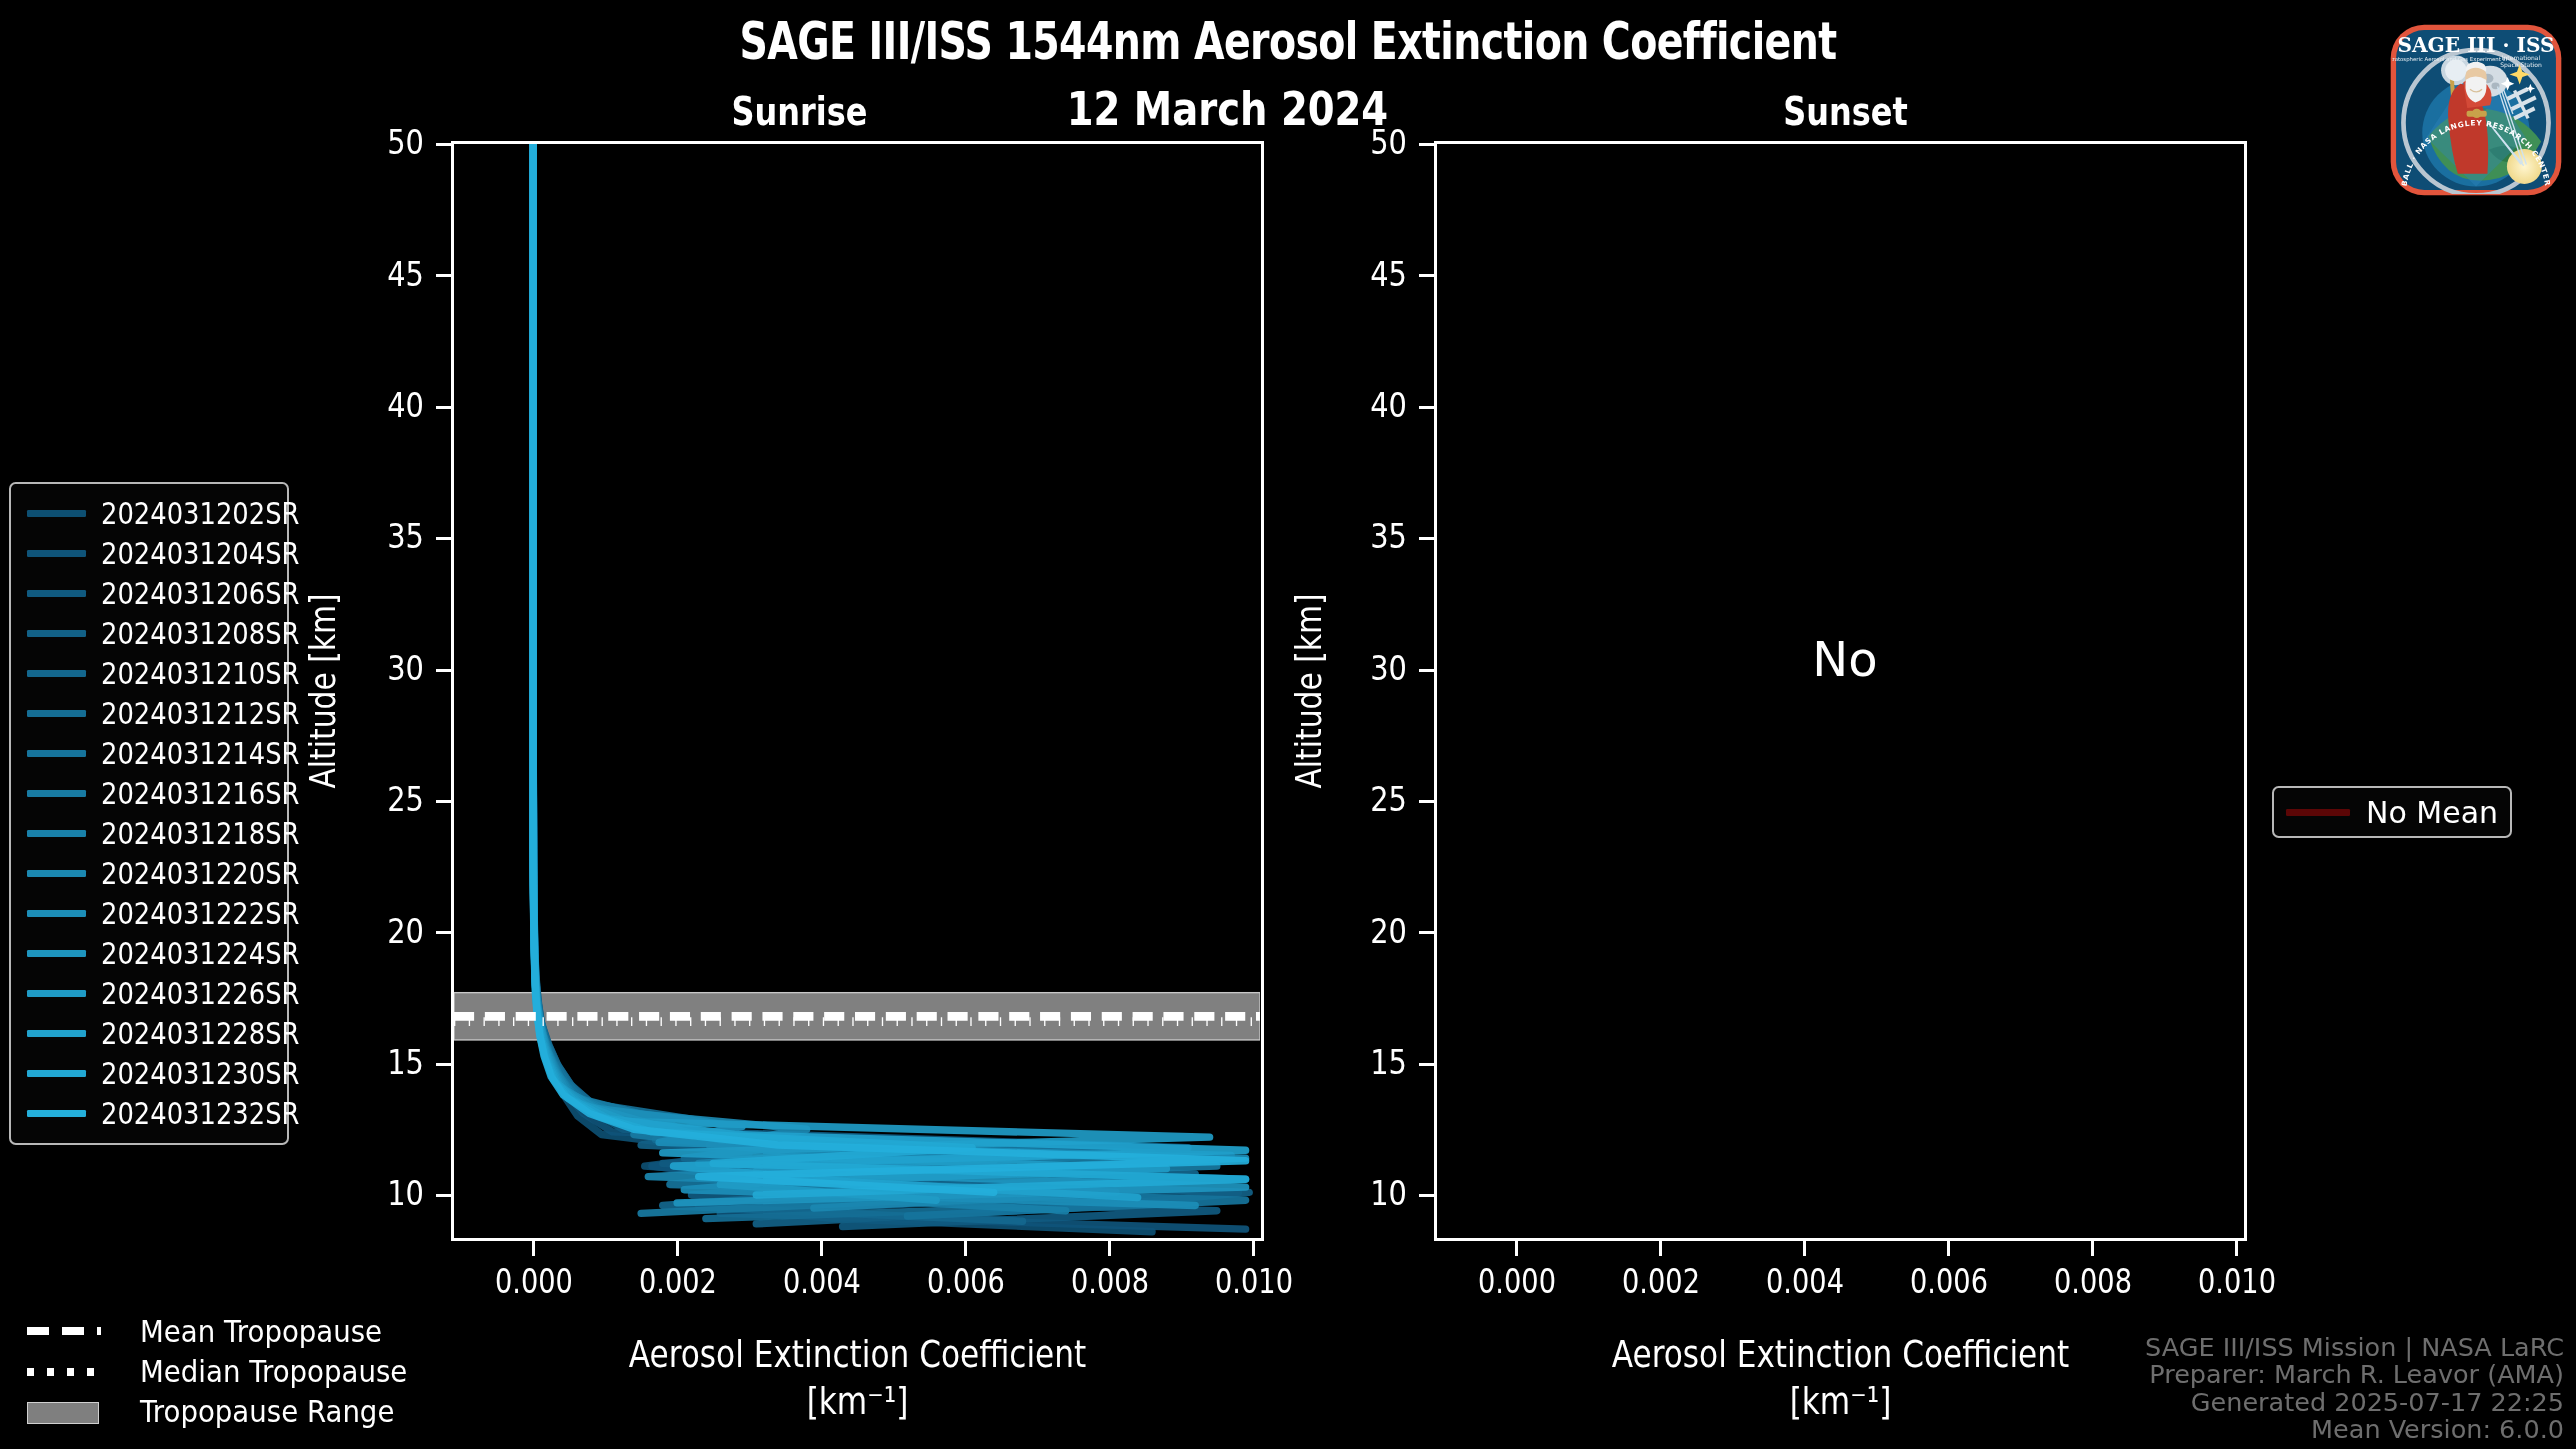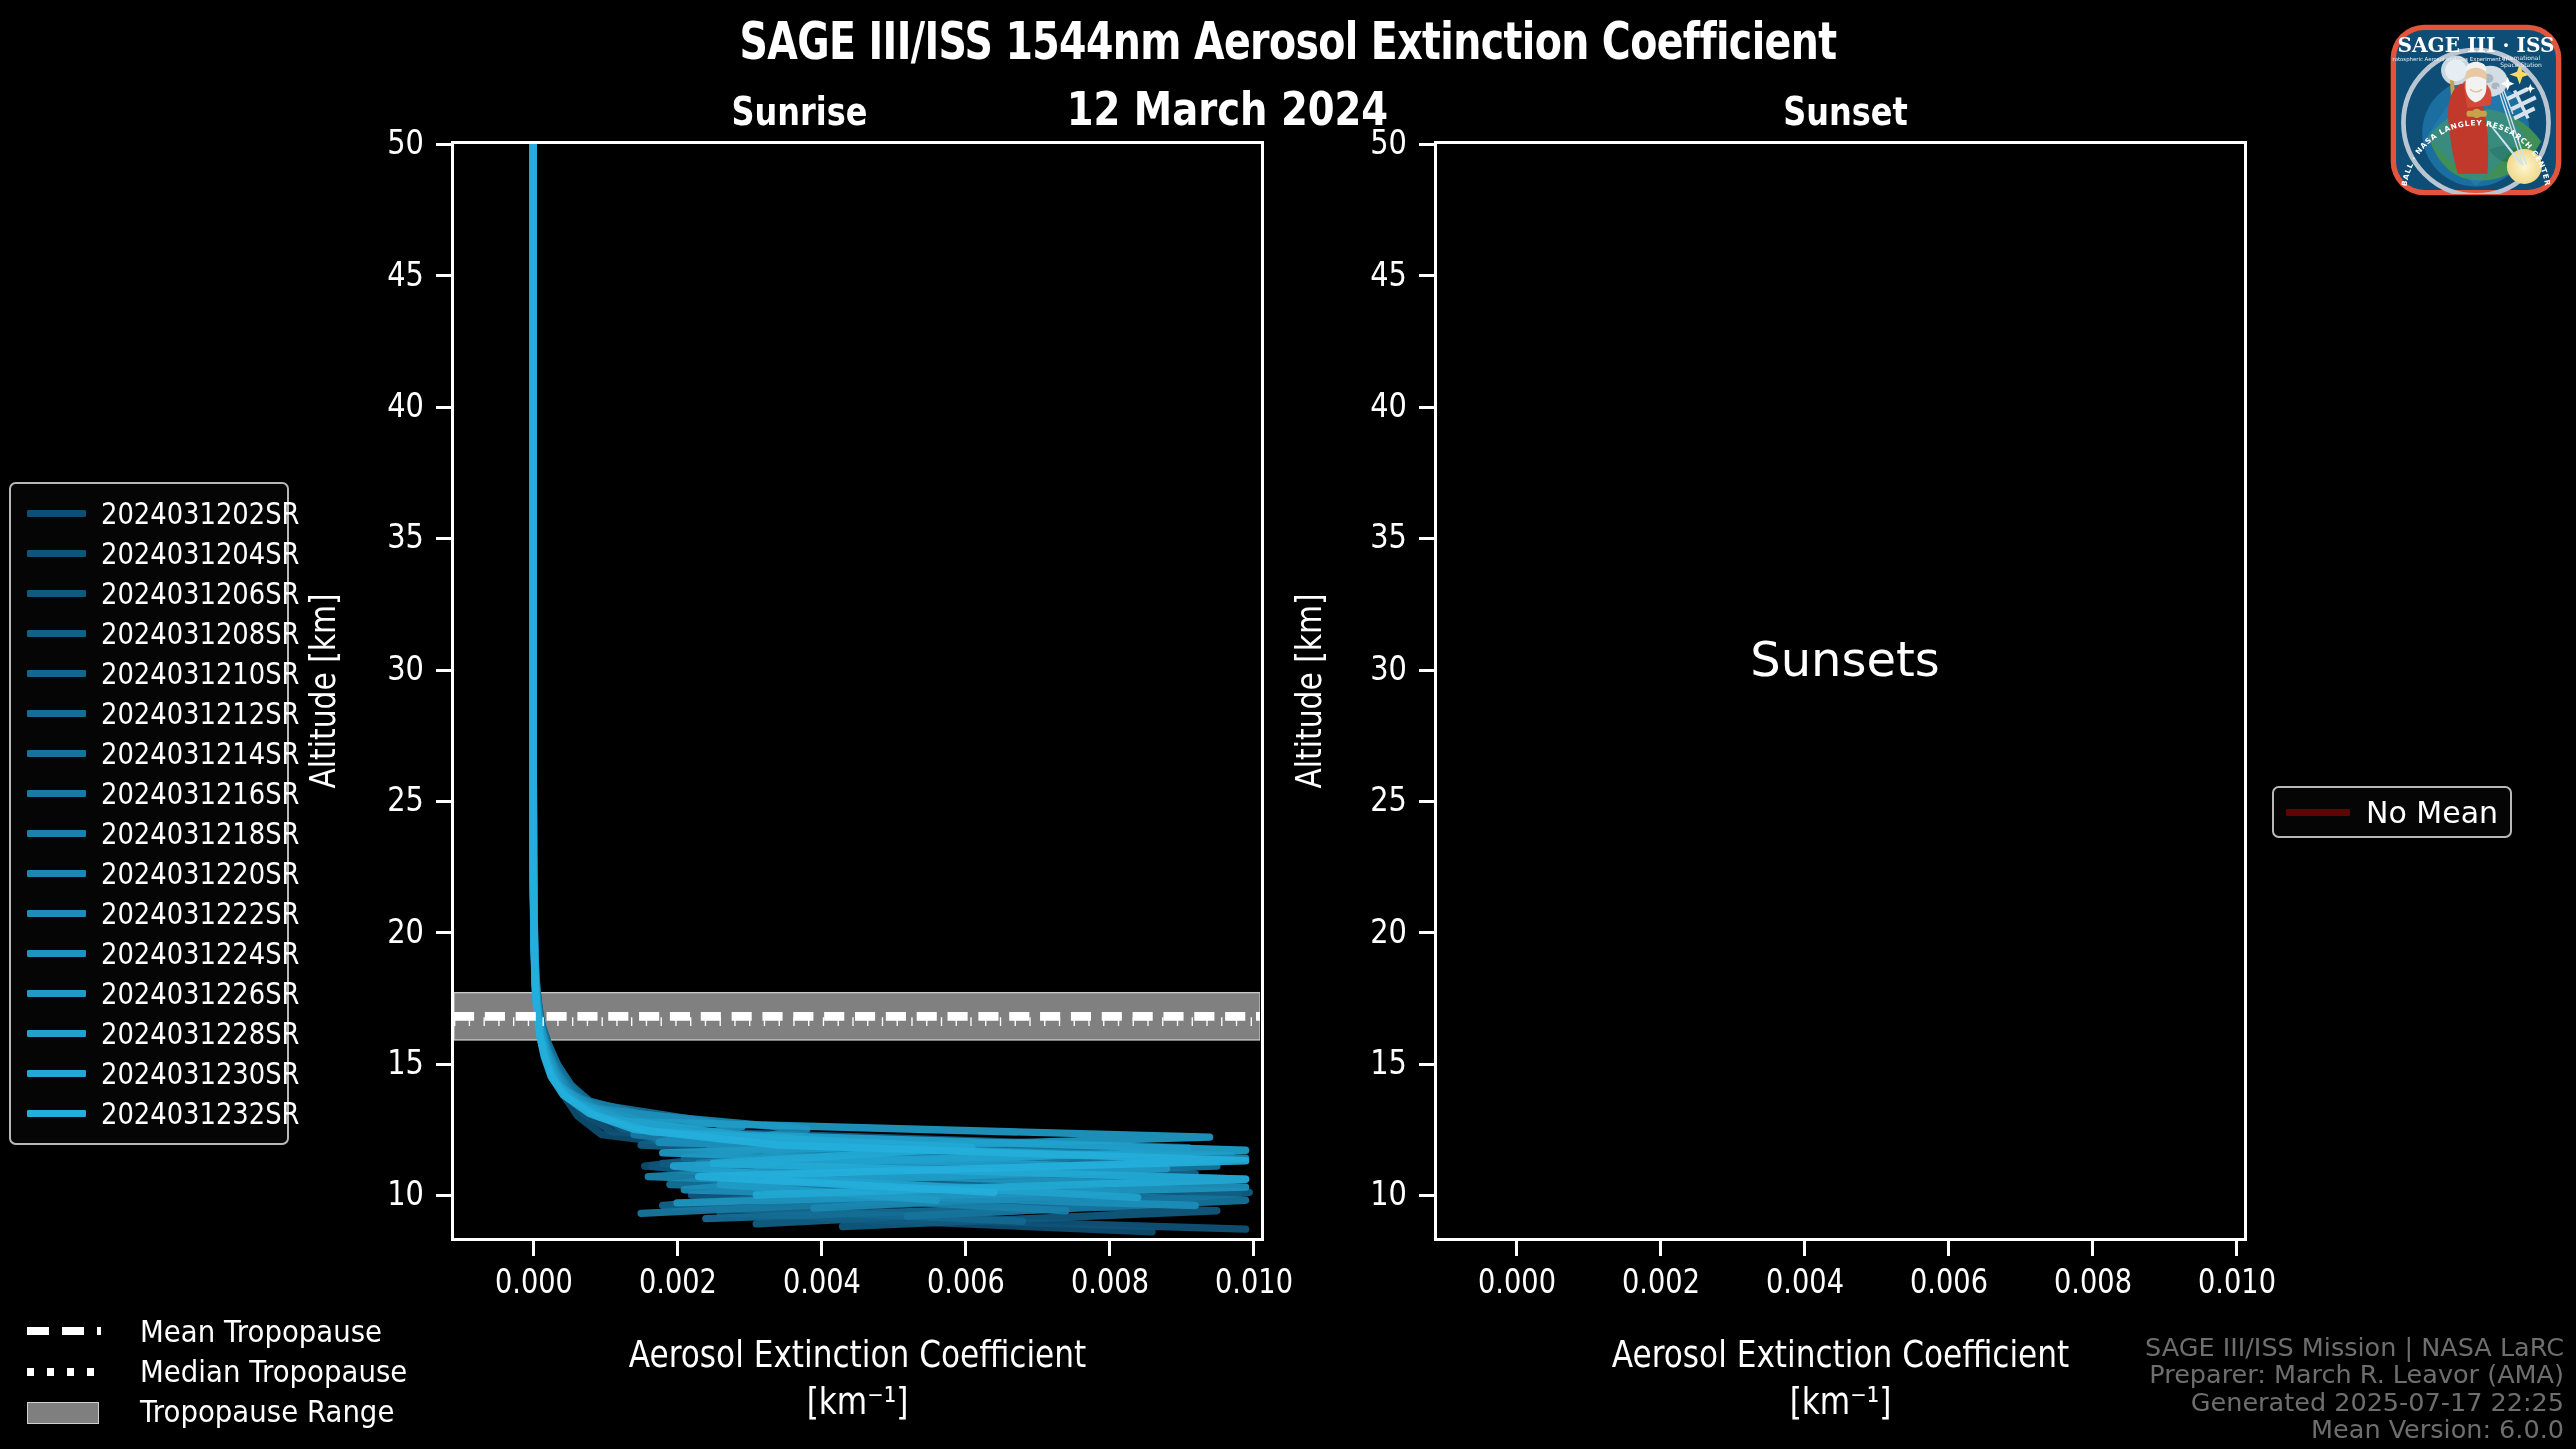--- a/index.html
+++ b/index.html
@@ -129,21 +129,21 @@
 <div id="sunrise-ylabel" class="ylabel">Altitude [km]</div>
 <div class="xlabel" style="left:451px;top:1332px;">Aerosol Extinction Coefficient</div>
 <div class="xunit" style="left:451px;top:1379px;">[km⁻¹]</div>
 
 <div class="axes" id="sunset-axes"></div>
 <div id="sunset-ylabel" class="ylabel">Altitude [km]</div>
 <div class="xlabel" style="left:1434px;top:1332px;">Aerosol Extinction Coefficient</div>
 <div class="xunit" style="left:1434px;top:1379px;">[km⁻¹]</div>
 
 <div id="no-sunsets">
-  <div>Sunsets</div>
+  <div>No</div>
 </div>
 
 <div id="ticks-layer">
     <div class="ytick" style="left: 436px; top: 1194px;"></div>
     <div class="ytick-label" style="left: 317px; top: 1173px;">10</div>
     <div class="ytick" style="left: 436px; top: 1063px;"></div>
     <div class="ytick-label" style="left: 317px; top: 1042px;">15</div>
     <div class="ytick" style="left: 436px; top: 931px;"></div>
     <div class="ytick-label" style="left: 317px; top: 911px;">20</div>
     <div class="ytick" style="left: 436px; top: 800px;"></div>

